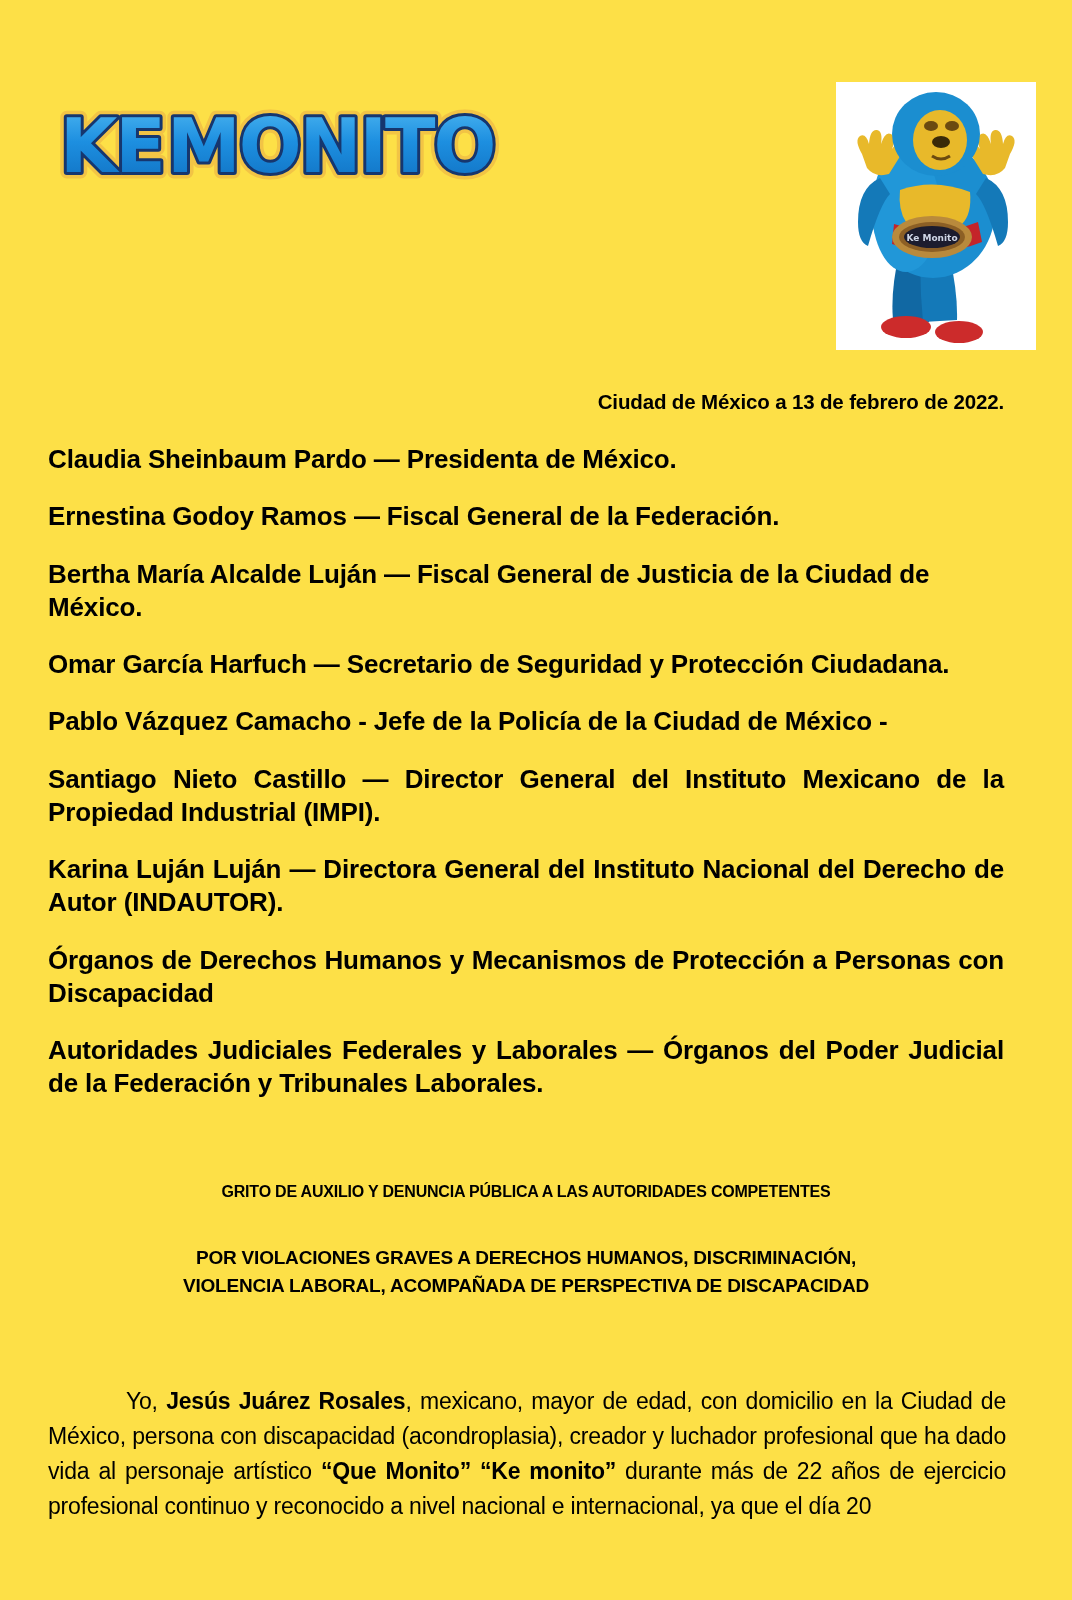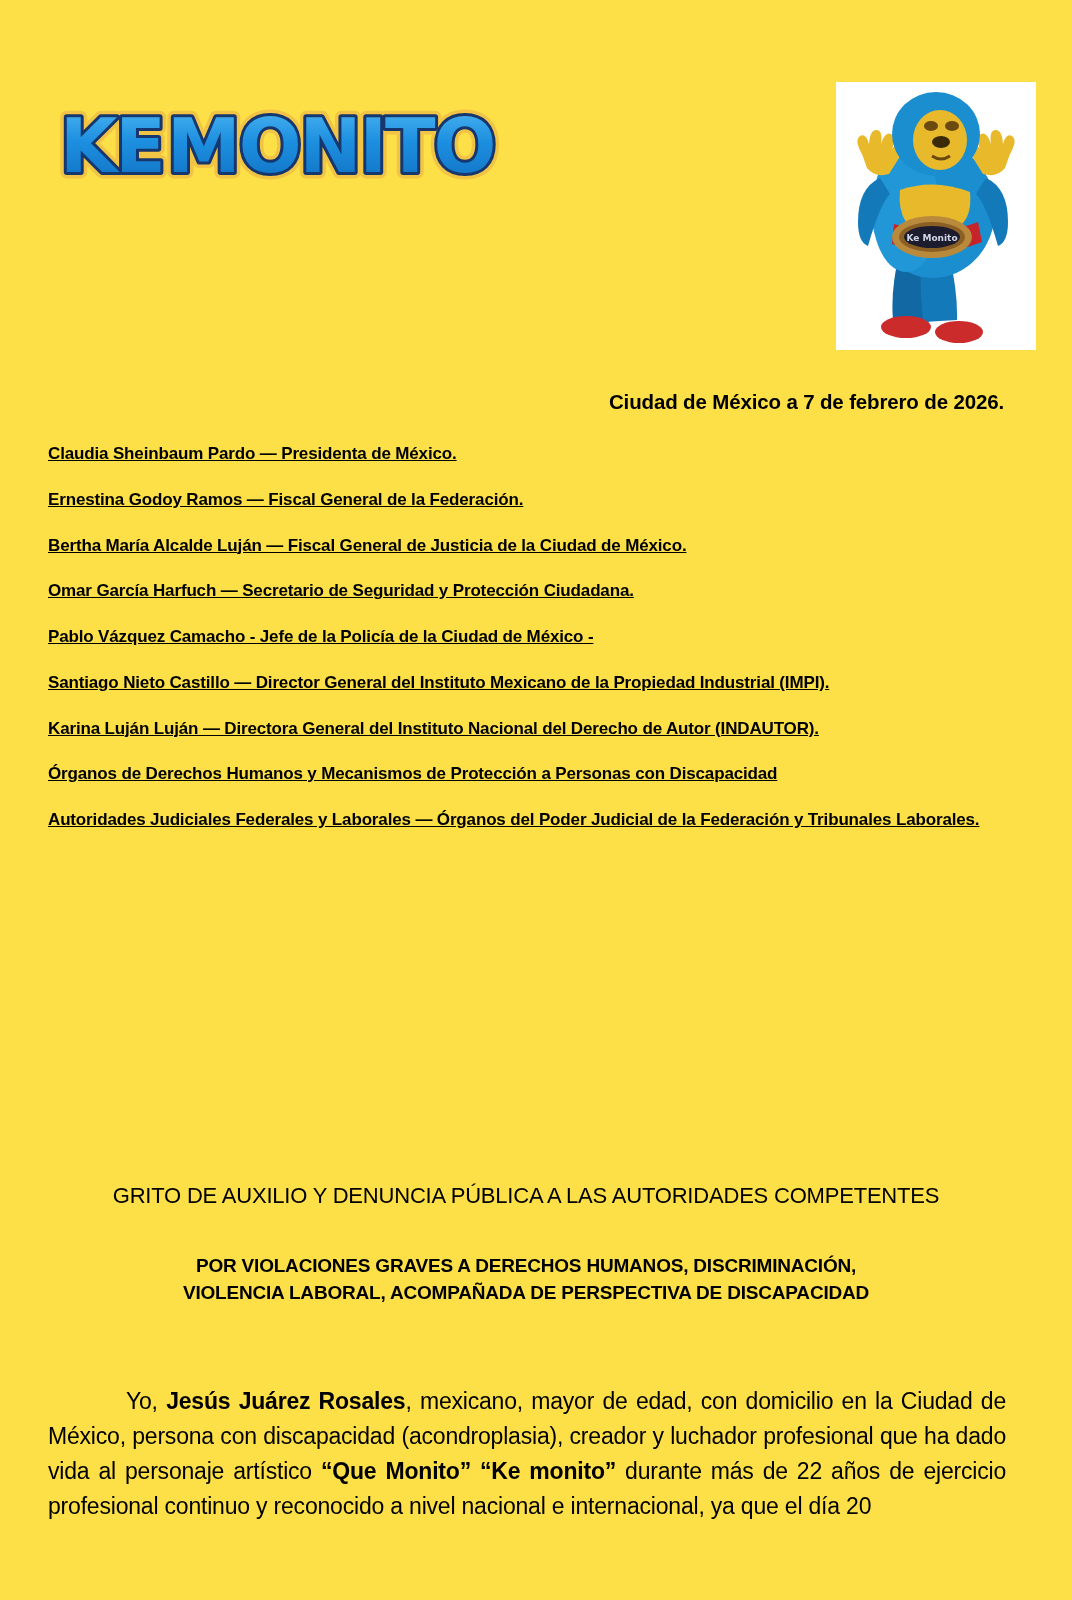--- a/index.html
+++ b/index.html
@@ -62,42 +62,41 @@
   }
 
   
   .recipients {
     position: absolute;
     left: 48px;
     top: 443px;
     width: 956px;
   }
   .recipient {
-    font-size: 17px;
+    font-size: 26px;
     font-weight: bold;
     line-height: 1.28;
     text-align: justify;
     text-justify: inter-word;
     margin: 0 0 24px 0;
     letter-spacing: -0.15px;
-    text-decoration: underline;
   }
   .recipient.single { text-align: left; }
 
   
   .title-block {
     position: absolute;
     left: 48px;
     top: 1182px;
     width: 956px;
     text-align: center;
   }
   .title-main {
-    font-size: 22px;
-    font-weight: normal;
+    font-size: 16px;
+    font-weight: bold;
     letter-spacing: -0.2px;
     margin: 0 0 42px 0;
     line-height: 1.25;
   }
   .title-sub {
     font-size: 19px;
     font-weight: bold;
     letter-spacing: -0.2px;
     margin: 0;
     line-height: 1.45;
@@ -184,21 +183,21 @@
         <ellipse cx="104" cy="58" rx="27" ry="30" fill="#e8b92a"></ellipse>
         <ellipse cx="95" cy="44" rx="7" ry="5" fill="#6b4a10"></ellipse>
         <ellipse cx="116" cy="44" rx="7" ry="5" fill="#6b4a10"></ellipse>
         <ellipse cx="105" cy="60" rx="9" ry="6" fill="#3a2a08"></ellipse>
         <path d="M96 74 q9 6 18 0" stroke="#6b4a10" stroke-width="3" fill="none"></path>
       </svg>
     </div>
 
   </div>
 
-  <div class="date-line">Ciudad de México a 7 de febrero de 2026.</div>
+  <div class="date-line">Ciudad de México a 13 de febrero de 2022.</div>
 
   <div class="recipients">
     <p class="recipient single">Claudia Sheinbaum Pardo — Presidenta de México.</p>
     <p class="recipient single">Ernestina Godoy Ramos — Fiscal General de la Federación.</p>
     <p class="recipient single">Bertha María Alcalde Luján — Fiscal General de Justicia de la Ciudad de México.</p>
     <p class="recipient single">Omar García Harfuch — Secretario de Seguridad y Protección Ciudadana.</p>
     <p class="recipient single">Pablo Vázquez Camacho - Jefe de la Policía de la Ciudad de México -</p>
     <p class="recipient">Santiago Nieto Castillo — Director General del Instituto Mexicano de la Propiedad Industrial (IMPI).</p>
     <p class="recipient">Karina Luján Luján — Directora General del Instituto Nacional del Derecho de Autor (INDAUTOR).</p>
     <p class="recipient">Órganos de Derechos Humanos y Mecanismos de Protección a Personas con Discapacidad</p>

